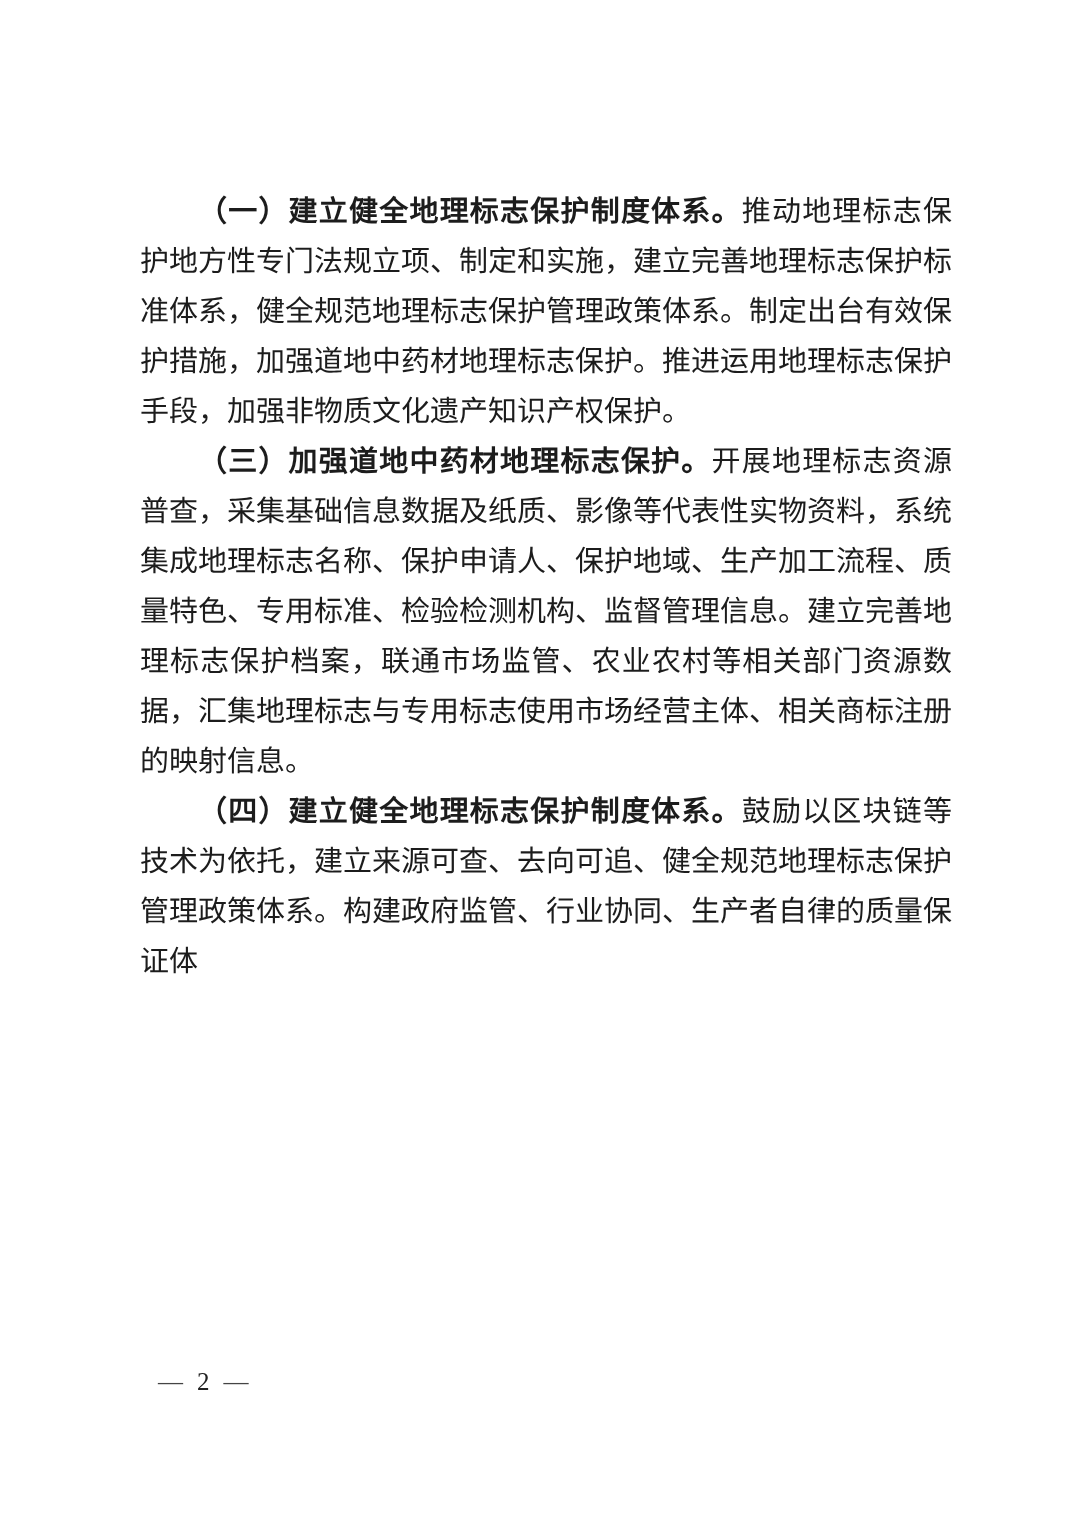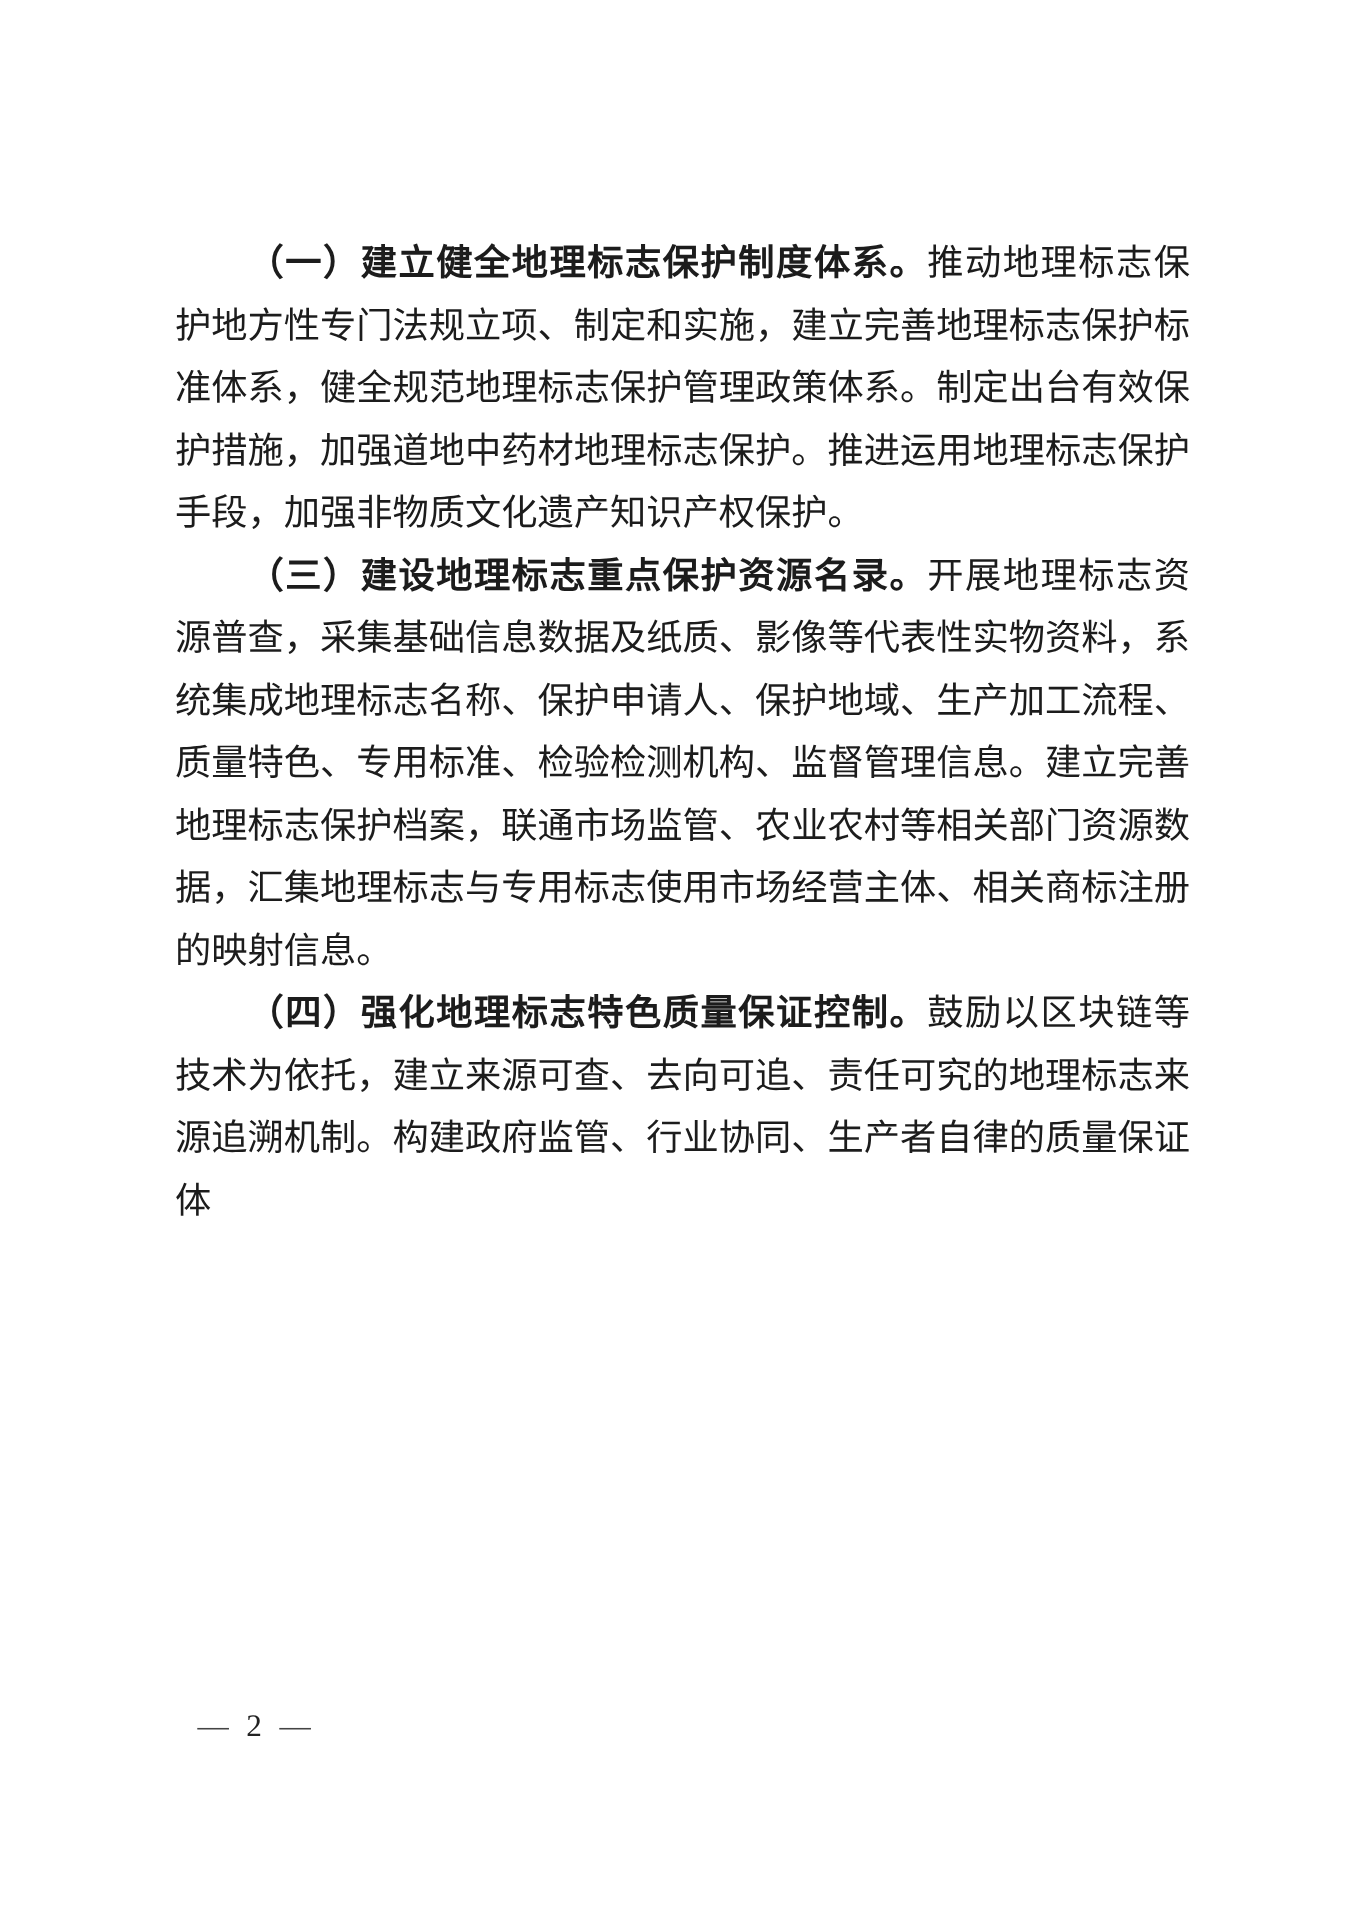--- a/index.html
+++ b/index.html
@@ -48,23 +48,23 @@
 </style>
 </head>
 <body>
 
 <div class="page">
   <main class="content">
 
     <p class="para"><strong class="para-heading">（一）建立健全地理标志保护制度体系。</strong><span class="para-body">推动地理标志保护地方性专门法规立项、制定和实施，建立完善地理标志保护标准体系，健全规范地理标志保护管理政策体系。制定出台有效保护措施，加强道地中药材地理标志保护。推进运用地理标志保护手段，加强非物质文化遗产知识产权保护。</span></p>
 
 
-    <p class="para"><strong class="para-heading">（三）建设地理标志重点保护资源名录。</strong><span class="para-body">开展地理标志资源普查，采集基础信息数据及纸质、影像等代表性实物资料，系统集成地理标志名称、保护申请人、保护地域、生产加工流程、质量特色、专用标准、检验检测机构、监督管理信息。建立完善地理标志保护档案，联通市场监管、农业农村等相关部门资源数据，汇集地理标志与专用标志使用市场经营主体、相关商标注册的映射信息。</span></p>
+    <p class="para"><strong class="para-heading">（三）加强道地中药材地理标志保护。</strong><span class="para-body">开展地理标志资源普查，采集基础信息数据及纸质、影像等代表性实物资料，系统集成地理标志名称、保护申请人、保护地域、生产加工流程、质量特色、专用标准、检验检测机构、监督管理信息。建立完善地理标志保护档案，联通市场监管、农业农村等相关部门资源数据，汇集地理标志与专用标志使用市场经营主体、相关商标注册的映射信息。</span></p>
 
-    <p class="para"><strong class="para-heading">（四）强化地理标志特色质量保证控制。</strong><span class="para-body">鼓励以区块链等技术为依托，建立来源可查、去向可追、责任可究的地理标志来源追溯机制。构建政府监管、行业协同、生产者自律的质量保证体</span></p>
+    <p class="para"><strong class="para-heading">（四）建立健全地理标志保护制度体系。</strong><span class="para-body">鼓励以区块链等技术为依托，建立来源可查、去向可追、健全规范地理标志保护管理政策体系。构建政府监管、行业协同、生产者自律的质量保证体</span></p>
 
   </main>
 
   <footer class="page-footer">
     <span>—</span>
     <span class="num">2</span>
     <span>—</span>
   </footer>
 </div>
 

